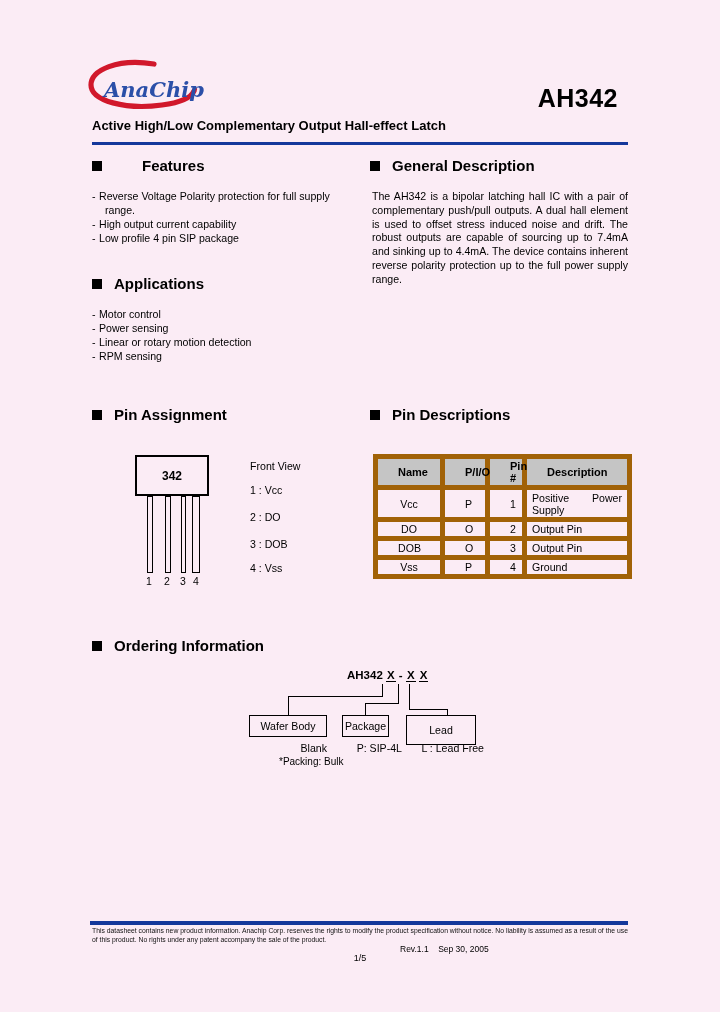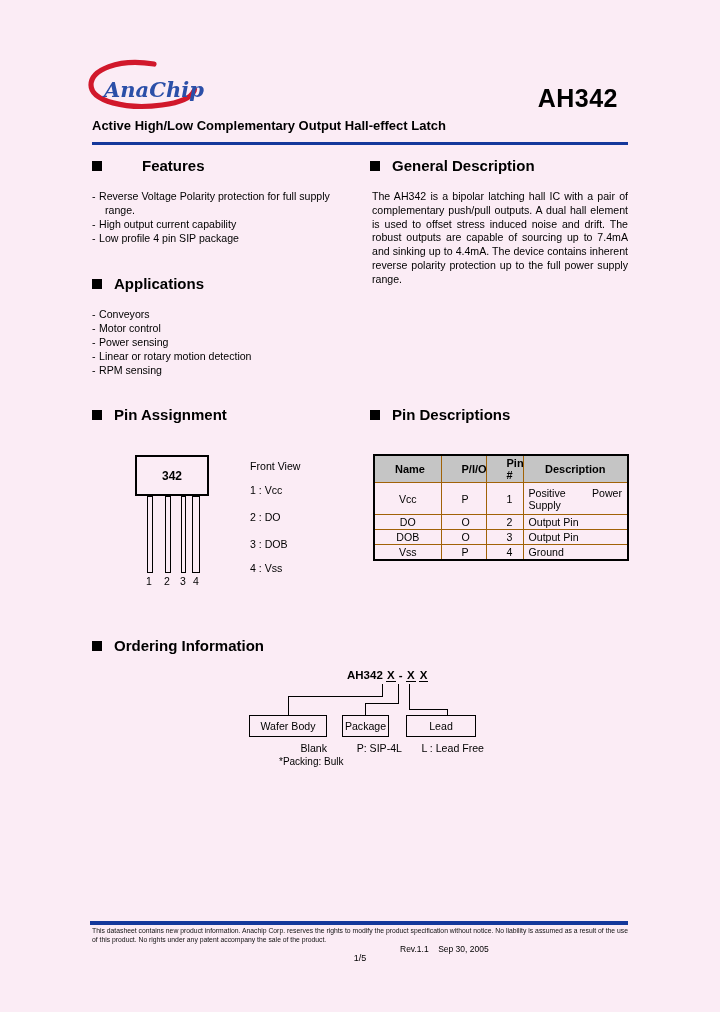--- a/index.html
+++ b/index.html
@@ -32,21 +32,21 @@
   
   .chip-body { border:2px solid #000; display:flex; align-items:center; justify-content:center;
                font-size:12px; font-weight:bold; }
   .pin { border:1px solid #000; background:transparent; }
   .pin-num { font-size:10.5px; text-align:center; }
   .fv-text { font-size:10.6px; }
 
   
   table.pins { border-collapse:collapse; table-layout:fixed; width:254px;
                font-size:10.6px; border:2px solid #000; }
-  table.pins th, table.pins td { border:1px solid #a16207; text-align:center; padding:1px 20px; }
+  table.pins th, table.pins td { border:5px solid #a16207; text-align:center; padding:1px 20px; }
   table.pins th { background:#c5c5c5; font-weight:bold; height:24px; font-size:11px; }
   table.pins td.desc { text-align:left; padding-left:5px; padding-right:5px; }
   table.pins tr.tall td { height:32px; }
   table.pins tr.tall td.desc { text-align:justify; }
   table.pins tr.short td { height:15px; }
 
   
   .code { font-size:11.5px; font-weight:bold; white-space:pre; }
   .code .x { border-bottom:1px solid #000; padding:0 1px; }
   .hline, .vline { background:#000; }
@@ -87,21 +87,20 @@
   <div class="li"><span class="dash">-</span><span>High output current capability</span></div>
   <div class="li"><span class="dash">-</span><span>Low profile 4 pin SIP package</span></div>
 </div>
 
 <div class="abs sec-head" style="left:92px; top:275px;">
   <span class="sq"></span>
   <span>Applications</span>
 </div>
 
 <div class="abs dash-list" style="left:92px; top:307px; width:268px;">
-  <div class="li"><span class="dash">-</span><span>Conveyors</span></div>
   <div class="li"><span class="dash">-</span><span>Motor control</span></div>
   <div class="li"><span class="dash">-</span><span>Power sensing</span></div>
   <div class="li"><span class="dash">-</span><span>Linear or rotary motion detection</span></div>
   <div class="li"><span class="dash">-</span><span>RPM sensing</span></div>
 </div>
 
 <div class="abs sec-head" style="left:370px; top:157px;text-align:right;">
   <span class="sq"></span>
   <span>General Description</span>
 </div>
@@ -197,21 +196,21 @@
 <div class="abs vline" style="left:409px; top:684px; width:1px; height:26px;"></div>
 <div class="abs hline" style="left:409px; top:709px; width:38px; height:1px;"></div>
 <div class="abs vline" style="left:447px; top:709px; width:1px; height:6px;"></div>
 
 <div class="abs obox" style="left:249px; top:715px; width:78px; height:22px;">
   <span>Wafer Body</span>
 </div>
 <div class="abs obox" style="left:342px; top:715px; width:47px; height:22px;">
   <span>Package</span>
 </div>
-<div class="abs obox" style="left:406px; top:715px; width:70px; height:22px;">
+<div class="abs obox" style="left:406px; top:715px; width:70px; height:30px;">
   <span>Lead</span>
 </div>
 
 <div class="abs oval" style="left:249px; top:742px; width:78px;">Blank</div>
 <div class="abs oval" style="left:330px; top:742px; width:72px;">P: SIP-4L</div>
 <div class="abs oval" style="left:400px; top:742px; width:84px;">L : Lead Free</div>
 
 <div class="abs packing" style="left:243px; top:756px;">*Packing: Bulk</div>
 
 <div class="abs rule" style="left:90px; top:921px; width:538px; height:4px;"></div>

